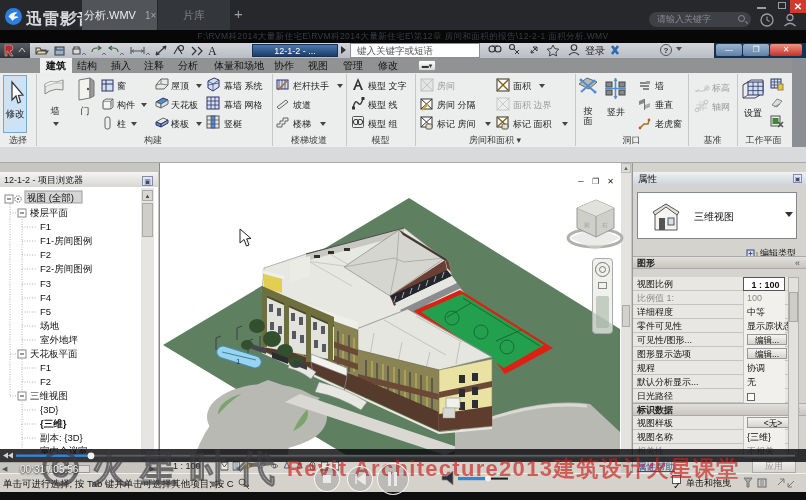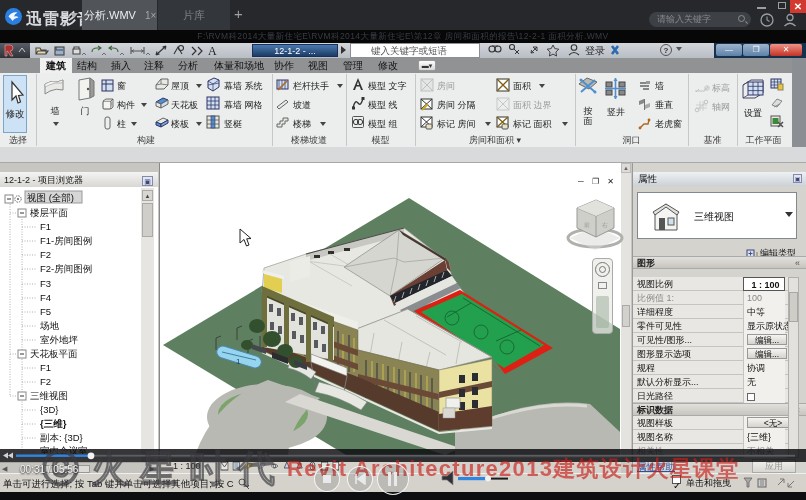--- a/index.html
+++ b/index.html
@@ -96,21 +96,21 @@
         <path d="M114 12 l2 -2 l2 2" stroke="#555" stroke-width="0.8"></path>
 <path d="M124 12 L134 3 M124 12 l1 -3.5 M124 12 l3.5 -1 M134 3 l-3.5 1 M134 3 l-1 3.5" stroke="#333"></path>
 <path d="M142 11 L146 4 L150 11" stroke="#333"></path>
         <circle cx="149" cy="5" r="2.5" stroke="#333"></circle>
 <path d="M160 4 L164 8 L160 12 M166 4 L170 8 L166 12" stroke="#333" stroke-width="1.2"></path>
 </g>
 <text x="176" y="12" font-size="12" fill="#222" font-family="Liberation Serif">A</text>
 </svg>
 <div class="abs" style="left:252px;top:44px;width:86px;height:13px;background:linear-gradient(#4a7ab0,#1d3c66);border:1px solid #16305a;color:#fff;font-size:9px;line-height:12px;text-align:center;">12-1-2 - ...</div>
 <div class="abs" style="left:341px;top:46px;width:0;height:0;border-top:4px solid transparent;border-bottom:4px solid transparent;border-left:5px solid #333;"></div>
-<div class="abs" style="left:350px;top:43px;width:130px;height:15px;background:#fff;border:1px solid #8a8e95;color:#555;font-size:9.5px;line-height:14px;padding-left:20px;">键入关键字或短语</div>
+<div class="abs" style="left:350px;top:43px;width:130px;height:15px;background:#fff;border:1px solid #8a8e95;color:#555;font-size:9.5px;line-height:14px;padding-left:6px;">键入关键字或短语</div>
 <svg class="abs" width="165" height="16" viewBox="0 0 165 16" style="left:485px;top:42px;">
 <g stroke="#333" fill="none" stroke-width="1.1">
 <circle cx="7" cy="7" r="3"></circle>
         <circle cx="13" cy="7" r="3"></circle>
         <path d="M7 4 L13 4" stroke-width="0.8"></path>
 <circle cx="27" cy="5" r="2.5"></circle>
         <path d="M29 7 L34 12 M32 10 L34 8 M30 12 L32 10" stroke-width="1"></path>
 <path d="M46 11 L52 5 M46 11 l0.5 -3 M46 11 l3 -0.5 M52 5 l-4 0 l4 4 Z" stroke-width="0.9"></path>
 <path d="M68 3 l1.8 3.6 4 .6 -2.9 2.8 .7 4 -3.6 -1.9 -3.6 1.9 .7 -4 -2.9 -2.8 4 -.6 Z" stroke-width="0.9"></path>
 <circle cx="89" cy="5.5" r="2.8"></circle>
@@ -142,21 +142,21 @@
 
 <div class="abs psep" style="left:36px;"></div>
 <div class="abs psep" style="left:272px;"></div>
 <div class="abs psep" style="left:346px;"></div>
 <div class="abs psep" style="left:415px;"></div>
 <div class="abs psep" style="left:575px;"></div>
 <div class="abs psep" style="left:688px;"></div>
 <div class="abs psep" style="left:737px;"></div>
 
 <div class="abs plabel" style="left:0px;width:36px;">选择</div>
-<div class="abs plabel" style="left:21px;width:236px;padding-left:14px;">构建</div>
+<div class="abs plabel" style="left:28px;width:236px;padding-left:14px;">构建</div>
 <div class="abs plabel" style="left:272px;width:74px;">楼梯坡道</div>
 <div class="abs plabel" style="left:346px;width:69px;">模型</div>
 <div class="abs plabel" style="left:415px;width:160px;">房间和面积 ▾</div>
 <div class="abs plabel" style="left:575px;width:113px;">洞口</div>
 <div class="abs plabel" style="left:688px;width:49px;">基准</div>
 <div class="abs plabel" style="left:737px;width:53px;">工作平面</div>
 
 <div class="abs" style="left:3px;top:75px;width:24px;height:58px;background:#cde2f4;border:1px solid #7aa6cc;">
 <svg width="22" height="30" style="position:absolute;left:0px;top:2px;" viewBox="0 0 22 30">
         <path d="M8 4 L8 22 L12 18 L14 25 L16.5 24 L14.5 17.5 L19 17 Z" fill="#fff" stroke="#333" stroke-width="1.2"></path>

